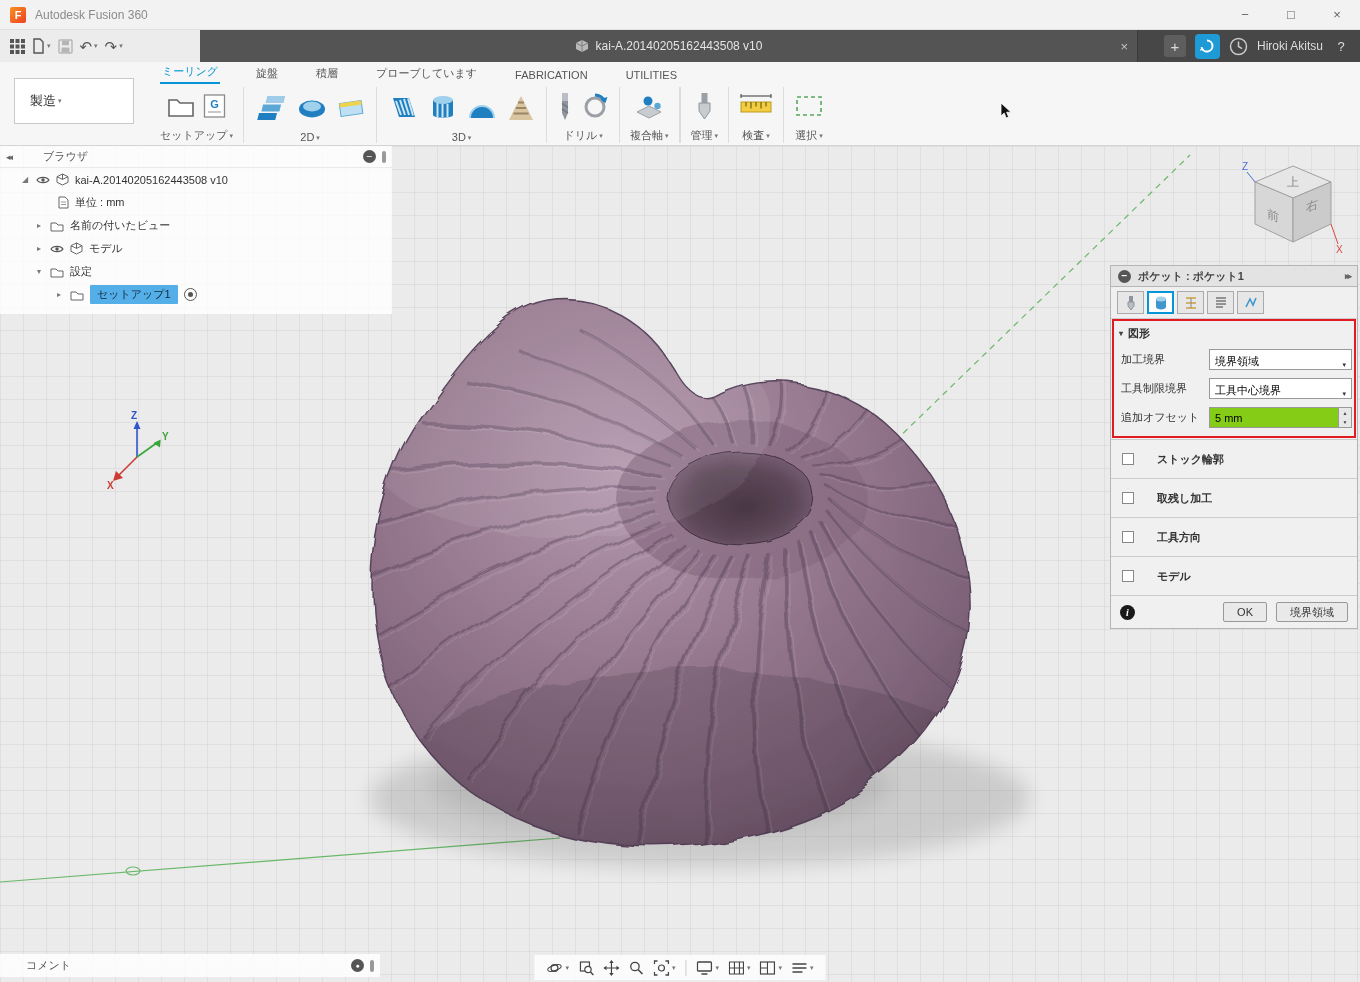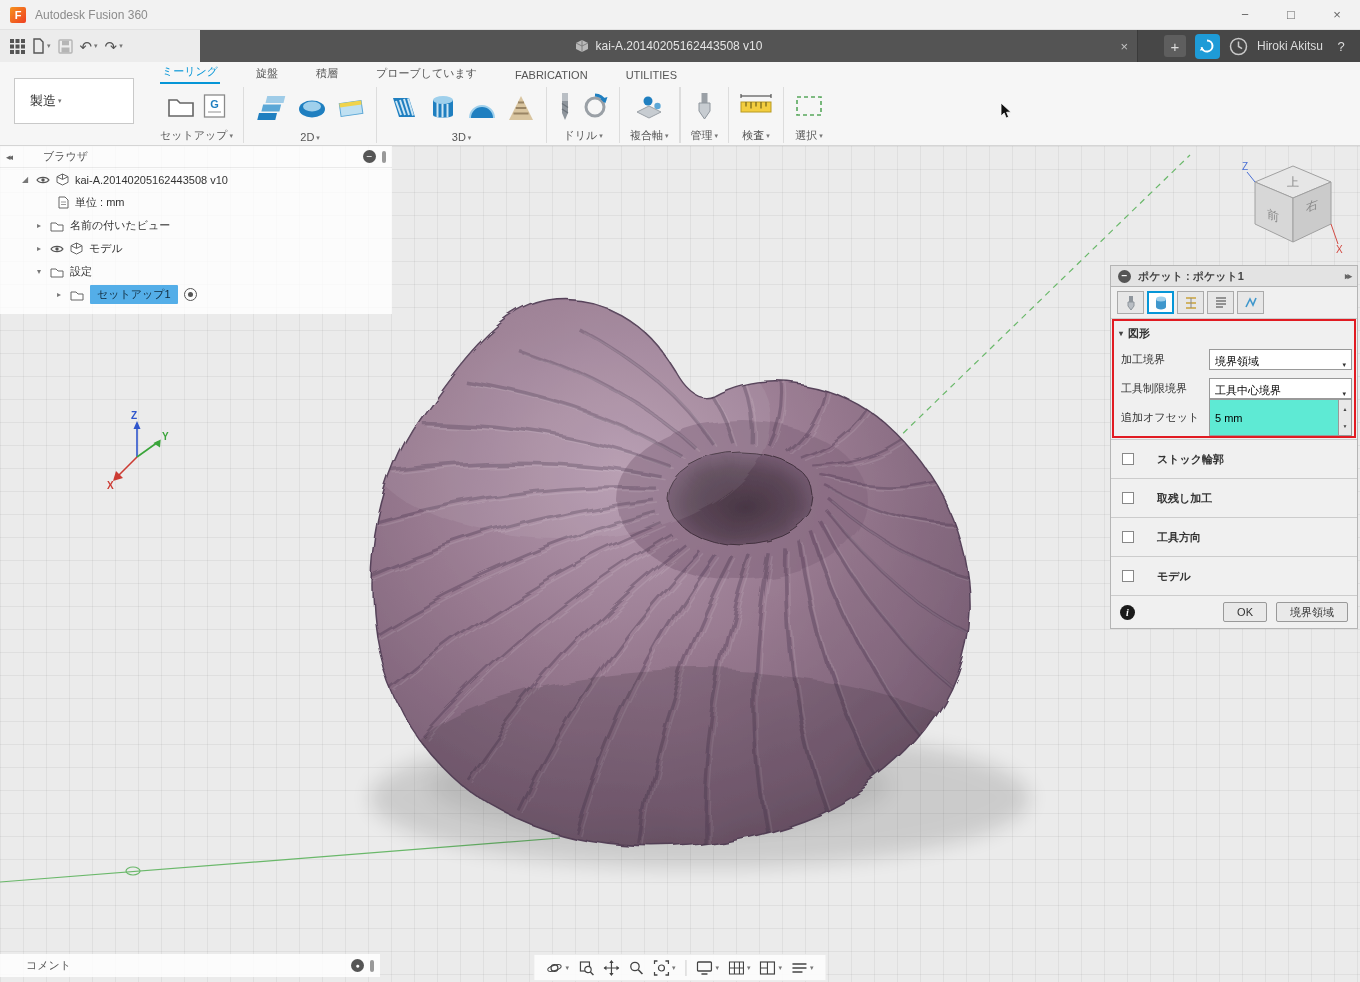--- a/index.html
+++ b/index.html
@@ -63,21 +63,21 @@
 .dlg-tab{width:27px;height:23px;border:1px solid #aaa;background:#e7e7e7;display:flex;align-items:center;justify-content:center}
 .dlg-tab.active{background:#fff;border-color:#0696d7;box-shadow:inset 0 0 0 1px #0696d7}
 .geo-wrap{position:relative;padding:3px 5px 7px}
 .red-box{position:absolute;left:1px;right:1px;top:0;bottom:1px;border:2px solid #e11b22;pointer-events:none}
 .geo-head{font-weight:bold;color:#333;padding:4px 3px;display:flex;align-items:center;gap:5px}
 .tri-dn{font-size:8px;color:#444}
 .frow{display:flex;align-items:center;height:29px;gap:5px}
 .flabel{width:88px;color:#333;padding-left:5px}
 .fselect{flex:1;height:21px;background:#fff;border:1px solid #999;display:flex;align-items:flex-end;justify-content:space-between;padding:0 5px}
 .caret-b{font-size:7px;color:#333}
-.fspin{flex:1;height:37px;background:#5eead4;border:1px solid #999;display:flex;align-items:center;padding-left:5px;position:relative}
+.fspin{flex:1;height:21px;background:#84cc16;border:1px solid #999;display:flex;align-items:center;padding-left:5px;position:relative}
 .spin-btns{position:absolute;right:0;top:0;bottom:0;width:13px;border-left:1px solid #999;display:flex;flex-direction:column}
 .spin-btns span{flex:1;display:flex;align-items:center;justify-content:center;font-size:5px;color:#444;background:#e8e8e8}
 .sec{border-top:1px solid #ccc;height:39px;display:flex;align-items:center;gap:23px;padding-left:11px;font-weight:bold;color:#333}
 .checkbox{width:12px;height:12px;border:1px solid #888;background:#fff}
 .dlg-foot{border-top:1px solid #ccc;height:33px;display:flex;align-items:center;padding:0 9px;gap:9px}
 .info-i{width:15px;height:15px;border-radius:50%;background:#1a1a1a;color:#fff;font-size:10px;font-weight:bold;display:flex;align-items:center;justify-content:center;font-family:"Liberation Serif",serif;font-style:italic}
 .foot-spacer{flex:1}
 .btn{height:20px;padding:0 13px;background:#e9e9e9;border:1px solid #999;border-radius:2px;font-size:11px;color:#333;display:flex;align-items:center}
 
 .comment-bar{position:absolute;left:0;bottom:5px;width:380px;height:23px;background:rgba(255,255,255,0.85);display:flex;align-items:center;font-size:11px;color:#555;padding:0 6px 0 26px;z-index:5}

